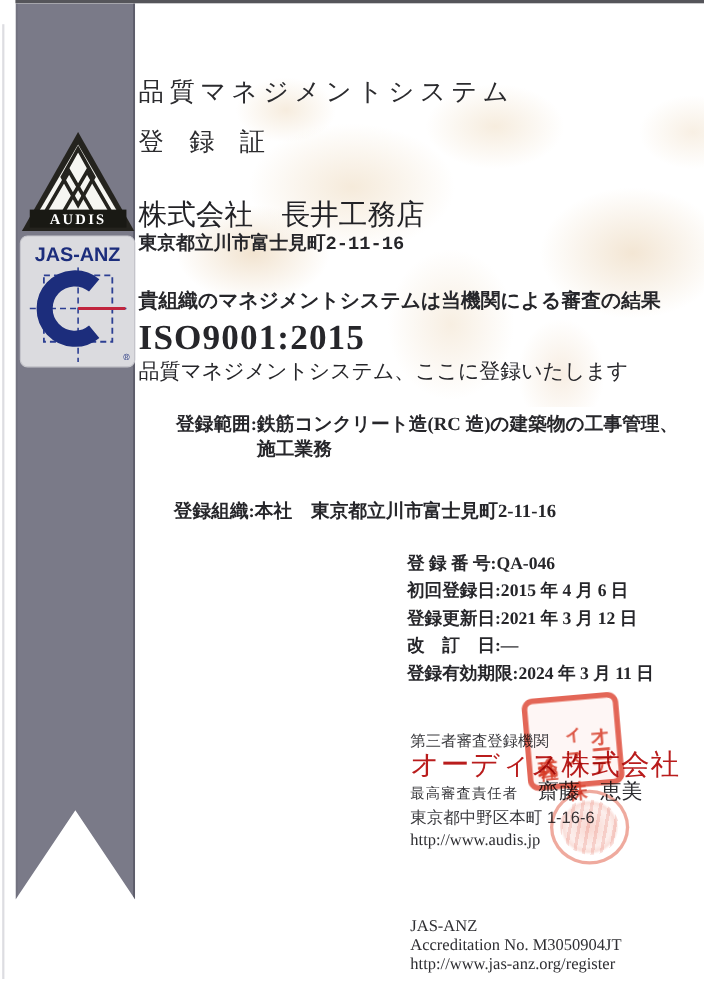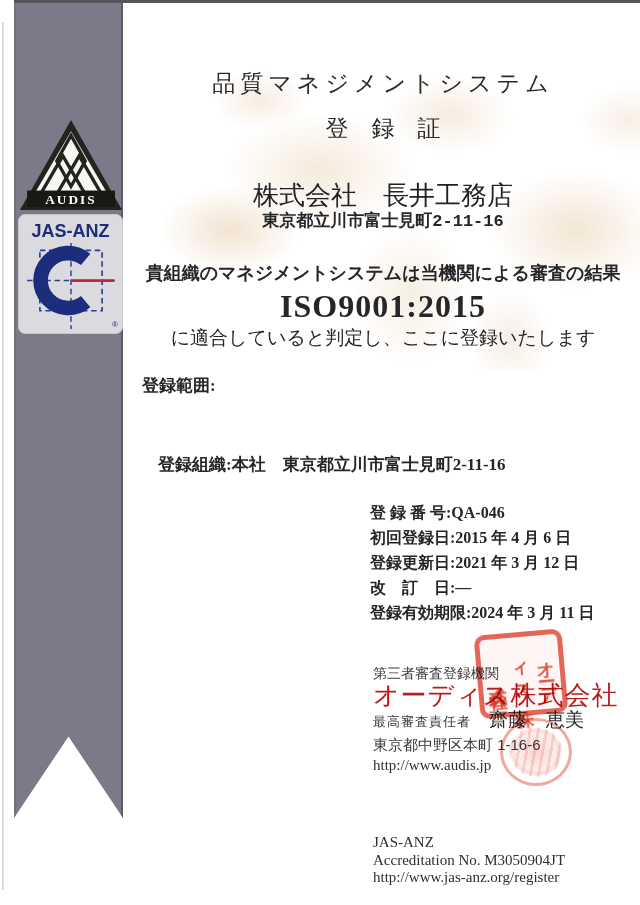--- a/index.html
+++ b/index.html
@@ -41,30 +41,30 @@
   .jasanz-label{
     margin-top:6px;font-family:"Liberation Sans","DejaVu Sans",sans-serif;
     font-weight:bold;font-size:18px;color:#1c2d7c;letter-spacing:0px;
   }
   .jasanz-mark{margin-top:1px;}
   .jasanz-reg{
     position:absolute;right:4px;bottom:4px;font-size:8px;color:#1c2d7c;
     font-family:"Liberation Sans","DejaVu Sans",sans-serif;
   }
   
-  .cline{left:126px;width:514px;text-align:center;z-index:3;}
+  .cline{left:126px;width:514px;z-index:3;}
   .title{top:68px;font-size:23px;letter-spacing:5px;color:#2b2b2e;}
   .cert-type{top:113px;font-size:23px;color:#2b2b2e;}
   .company-name{top:178px;font-size:26px;font-weight:normal;color:#222226;}
   .company-address{top:209px;font-size:17px;font-weight:bold;font-family:Liberation Mono, monospace;}
   .statement1{top:261px;font-size:18px;font-weight:bold;}
   .standard{top:288px;font-size:32px;font-weight:bold;letter-spacing:1px;}
   .statement2{top:325px;font-size:19px;}
   
-  .scope-block{left:142px;top:374px;z-index:3;font-size:17px;font-weight:bold;line-height:23px;display:flex;}
+  .scope-block{left:160px;top:374px;z-index:3;font-size:17px;font-weight:bold;line-height:23px;display:flex;}
   .org-block{left:158px;top:453px;z-index:3;font-size:17px;font-weight:bold;display:flex;align-items:flex-end;}
   .reg-block{left:370px;top:500px;z-index:3;font-size:16px;font-weight:bold;}
   .reg-row{line-height:25px;white-space:nowrap;}
   .issuer-block{left:373px;top:664px;z-index:3;font-family:"Liberation Sans","DejaVu Sans",sans-serif;}
   .issuer-heading{font-size:14px;line-height:19px;color:#3a3a3e;}
   .issuer-name{font-size:26px;line-height:25px;letter-spacing:1px;color:#b91c1c;}
   .officer-row{line-height:24px;white-space:nowrap;}
   .officer-title{font-size:13px;color:#3a3a3e;letter-spacing:1px;}
   .officer-name{font-size:19px;font-family:"Liberation Serif","DejaVu Serif",serif;margin-left:18px;color:#2a2a2e;}
   .issuer-address{font-size:15px;line-height:21px;color:#3a3a3e;}
@@ -130,24 +130,28 @@
   </svg>
   <div class="jasanz-reg">®</div>
 </div>
 
 <div class="abs cline title">品質マネジメントシステム</div>
 <div class="abs cline cert-type">登　録　証</div>
 <div class="abs cline company-name">株式会社　長井工務店</div>
 <div class="abs cline company-address">東京都立川市富士見町2-11-16</div>
 <div class="abs cline statement1">貴組織のマネジメントシステムは当機関による審査の結果</div>
 <div class="abs cline standard">ISO9001:2015</div>
-<div class="abs cline statement2">に適合していると判定し、ここに登録いたします</div>
+<div class="abs cline statement2">品質マネジメントシステム、ここに登録いたします</div>
 
 <div class="abs scope-block">
   <span>登録範囲:</span>
+  <span>
+    <div>鉄筋コンクリート造(RC 造)の建築物の工事管理、</div>
+    <div>施工業務</div>
+  </span>
 </div>
 
 <div class="abs org-block">
   <span>登録組織:</span>
   <span>本社　東京都立川市富士見町2-11-16</span>
 </div>
 
 <div class="abs reg-block">
   <div class="reg-row">
     <span>登 録 番 号</span><span>:</span><span>QA-046</span>

